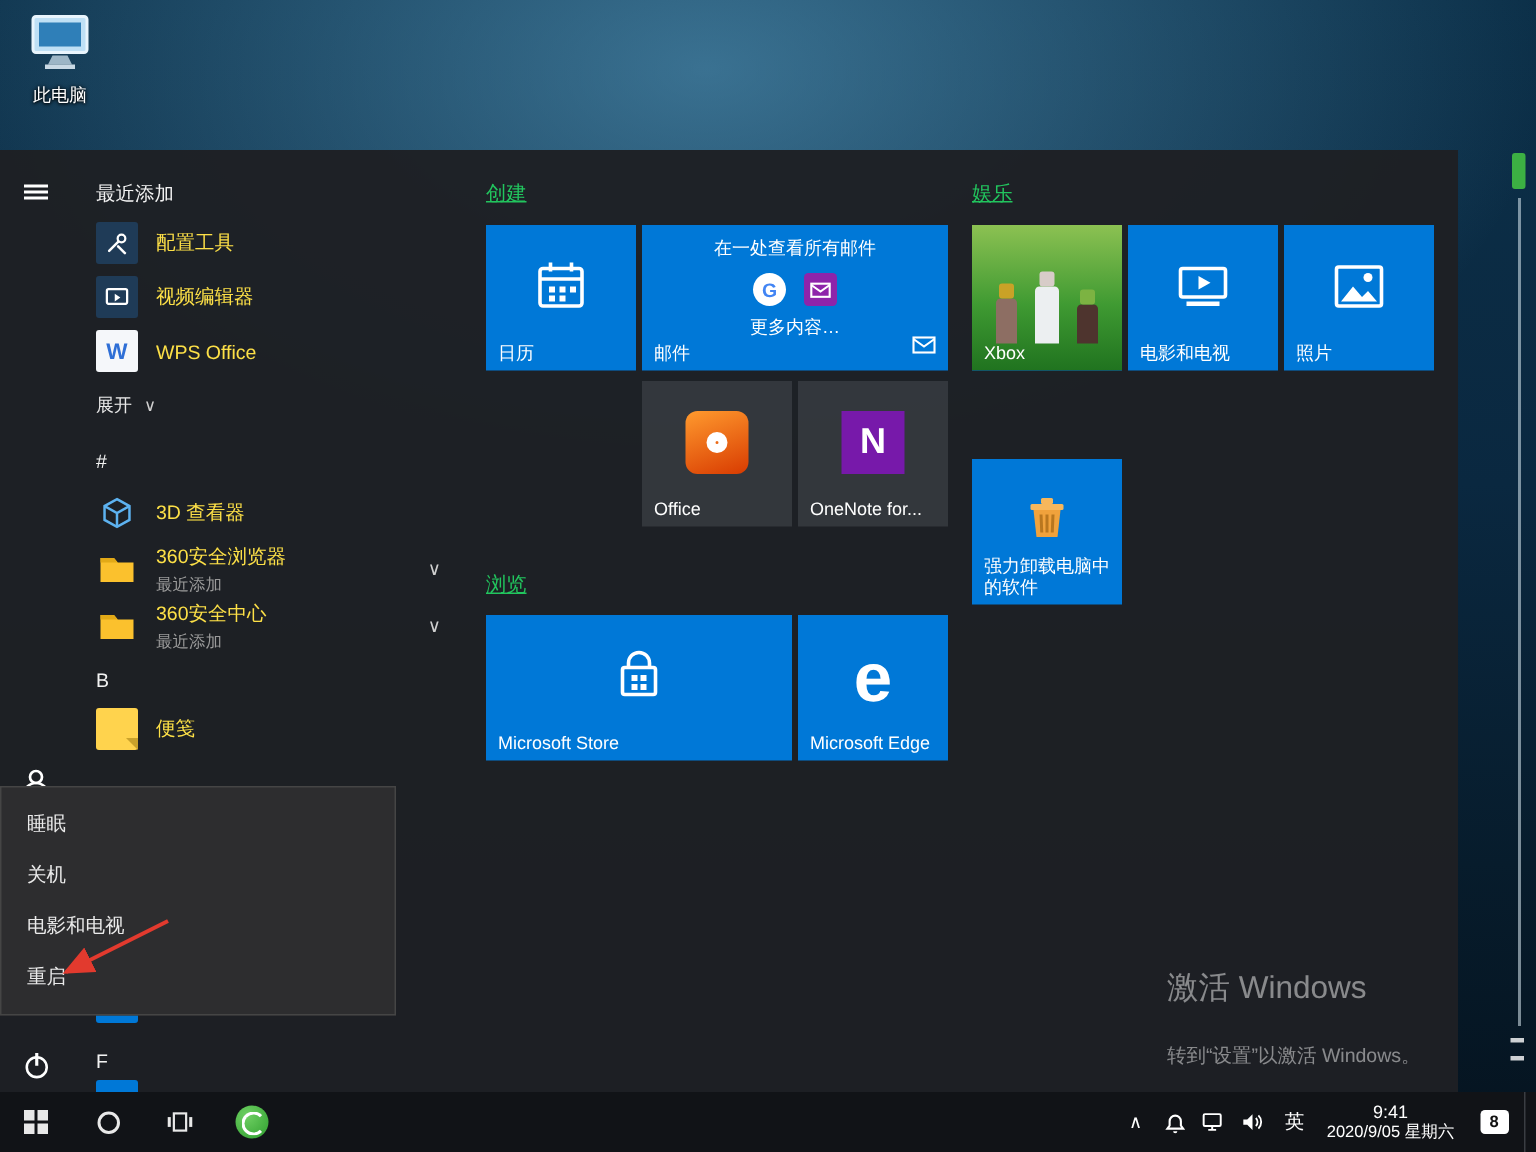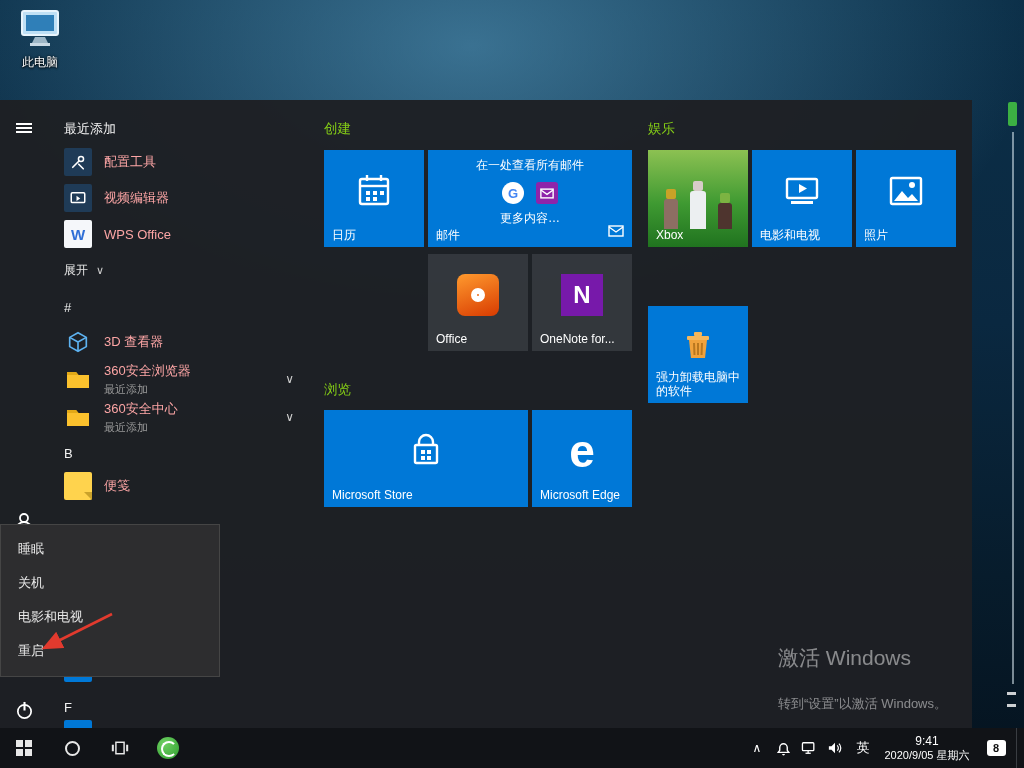--- a/index.html
+++ b/index.html
@@ -32,49 +32,49 @@
   
   .sec-head { position:absolute; left:64px; font-size:13px; color:#f2f2f2; }
   .app-row { position:absolute; left:64px; width:236px; height:32px; display:flex; align-items:center; gap:12px; cursor:pointer; }
   .app-row.two { height:38px; }
   .app-ico { width:28px; height:28px; flex:none; display:flex; align-items:center; justify-content:center; border-radius:2px; }
   .app-ico.dark { background:#1f3b57; }
   .app-ico.white { background:#f5f7fa; color:#2f6fd6; font-weight:bold; font-size:15px; }
   .app-ico.blue { background:#0078d7; }
   .app-ico.note { background:#ffd34d; position:relative; }
   .app-ico.note::after { content:""; position:absolute; right:0; bottom:0; border-style:solid; border-width:0 8px 8px 0; border-color:transparent #caa22b transparent transparent; }
-  .app-label { font-size:13px; color:#fca5a5; }
+  .app-label { font-size:13px; color:#fde047; }
   .app-sub { font-size:11px; color:#9a9a9a; margin-top:2px; }
   .colmn { display:flex; flex-direction:column; }
   .chev { position:absolute; right:6px; top:50%; transform:translateY(-50%); font-size:12px; color:#cfcfcf; cursor:pointer; }
   .expand { position:absolute; left:64px; font-size:12px; color:#e8e8e8; cursor:pointer; }
   .expand .chev2 { font-size:11px; color:#cfcfcf; margin-left:8px; }
   
-  .grp { position:absolute; font-size:13.5px; color:#84cc16; cursor:default; }
+  .grp { position:absolute; font-size:13.5px; color:#22c55e; cursor:default;text-decoration:underline; }
   .tile { position:absolute; width:100px; height:97px; background:#0078d7; cursor:pointer; overflow:hidden; }
   .tile.wide { width:204px; }
   .tile.dark { background:rgba(70,74,80,0.55); }
   .tl-label { position:absolute; left:8px; bottom:5px; font-size:12px; color:#fff; line-height:14px; }
   .tl-ico { position:absolute; left:0; right:0; top:0; bottom:16px; display:flex; align-items:center; justify-content:center; }
   .office-badge { width:42px; height:42px; border-radius:8px; background:linear-gradient(160deg,#ff9a2e,#d83b01); display:flex; align-items:center; justify-content:center; }
   .office-badge i { display:block; width:14px; height:14px; border:6px solid #fff; border-radius:50%; }
   .onenote-badge { width:42px; height:42px; background:#7719aa; color:#fff; font-weight:bold; font-size:24px; display:flex; align-items:center; justify-content:center; }
   .edge-e { font-size:46px; font-weight:bold; color:#fff; line-height:1; }
   .mail-tile { display:flex; flex-direction:column; align-items:center; padding-top:7px; }
   .mail-banner { font-size:12px; color:#fff; }
   .mail-icons { display:flex; gap:12px; margin-top:8px; align-items:center; }
   .gcircle { width:22px; height:22px; border-radius:50%; background:#fff; color:#4285f4; font-weight:bold; font-size:13px; display:flex; align-items:center; justify-content:center; }
   .pmail { width:22px; height:22px; border-radius:3px; background:#8e24aa; display:flex; align-items:center; justify-content:center; }
   .mail-more { font-size:12px; color:#fff; margin-top:6px; }
   .mail-env-br { position:absolute; right:8px; bottom:6px; }
   .xbox-art { position:absolute; inset:0; background:linear-gradient(180deg,#8cc152 0%,#3f9a32 55%,#20731f 100%); }
   .xbox-art .av { position:absolute; bottom:18px; border-radius:3px 3px 0 0; }
   .xbox-art .head { position:absolute; width:10px; height:10px; border-radius:2px; }
   
-  .popup { position:absolute; left:0; top:524px; width:220px; height:153px; background:#2d2d2f; border:1px solid #454545; z-index:10; padding-top:7px; }
+  .popup { position:absolute; left:0; top:524px; width:264px; height:153px; background:#2d2d2f; border:1px solid #454545; z-index:10; padding-top:7px; }
   .popup .itm { height:34px; display:flex; align-items:center; padding-left:17px; font-size:13px; color:#eaeaea; cursor:pointer; }
   .red-arrow { position:absolute; left:28px; top:606px; z-index:20; pointer-events:none; }
   
   .taskbar { position:absolute; left:0; top:728px; width:1024px; height:40px; background:#111317; z-index:30; display:flex; align-items:center; }
   .tb-btn { width:48px; height:40px; display:flex; align-items:center; justify-content:center; background:none; border:none; cursor:pointer; }
   .winlogo { display:grid; grid-template-columns:7px 7px; grid-template-rows:7px 7px; gap:2px; }
   .winlogo span { background:#e8e8e8; }
   .searchring { width:15px; height:15px; border:2px solid #e8e8e8; border-radius:50%; }
   .g360 { width:22px; height:22px; border-radius:50%; background:radial-gradient(circle at 35% 30%,#6fd063,#2e9e2e); position:relative; }
   .g360::after { content:""; position:absolute; left:4px; top:4px; width:12px; height:12px; border:2.5px solid #fff; border-right-color:transparent; border-radius:50%; }

